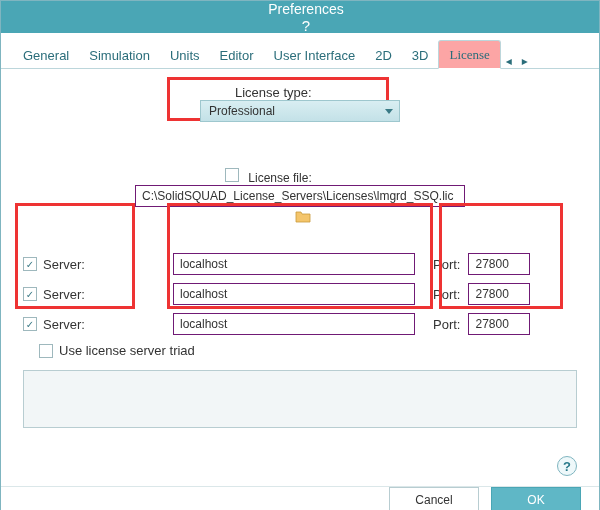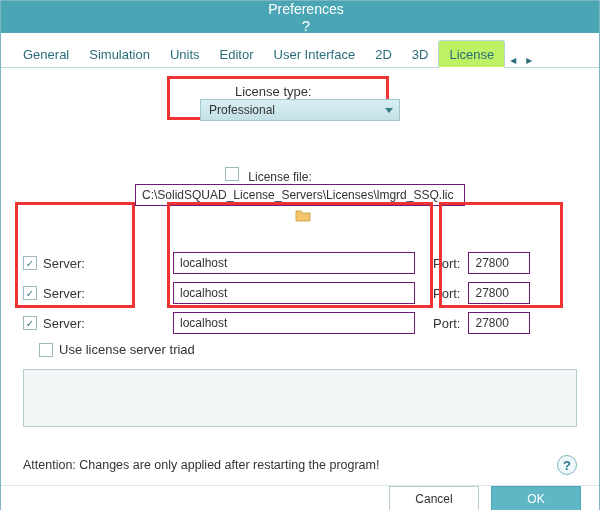--- a/index.html
+++ b/index.html
@@ -54,24 +54,25 @@
     padding: 6px 10px 5px 10px;
     color: #2a6d7a;
     font-size: 13px;
     cursor: default;
     white-space: nowrap;
   }
   .tab.active {
     border: 1px solid #bcd6db;
     border-bottom: 1px solid #fff;
     border-radius: 3px 3px 0 0;
-    background: #bef264;
+    background: #fca5a5;
     position: relative;
     top: 1px;
     color: #2a6d7a;
+    font-family: Liberation Serif, serif;
   }
   .tabarrow {
     width: 16px;
     text-align: center;
     color: #2a6d7a;
     padding-top: 4px;
     font-size: 12px;
   }
   .content {
     flex: 1;
@@ -310,21 +311,20 @@
       <span style="width:16px;"></span>
       <span class="chk"></span>
       <span>Use license server triad</span>
     </div>
 
     <div class="query-section">
       <div class="query-output"></div>
     </div>
 
     <div class="attention">
-      <span>Attention: Changes are only applied after restarting the program!</span>
       <span class="help-icon">?</span>
     </div>
 
   </div>
 
   <div class="footer">
     <span class="btn btn-cancel">Cancel</span>
     <span class="btn btn-ok">OK</span>
   </div>
 

